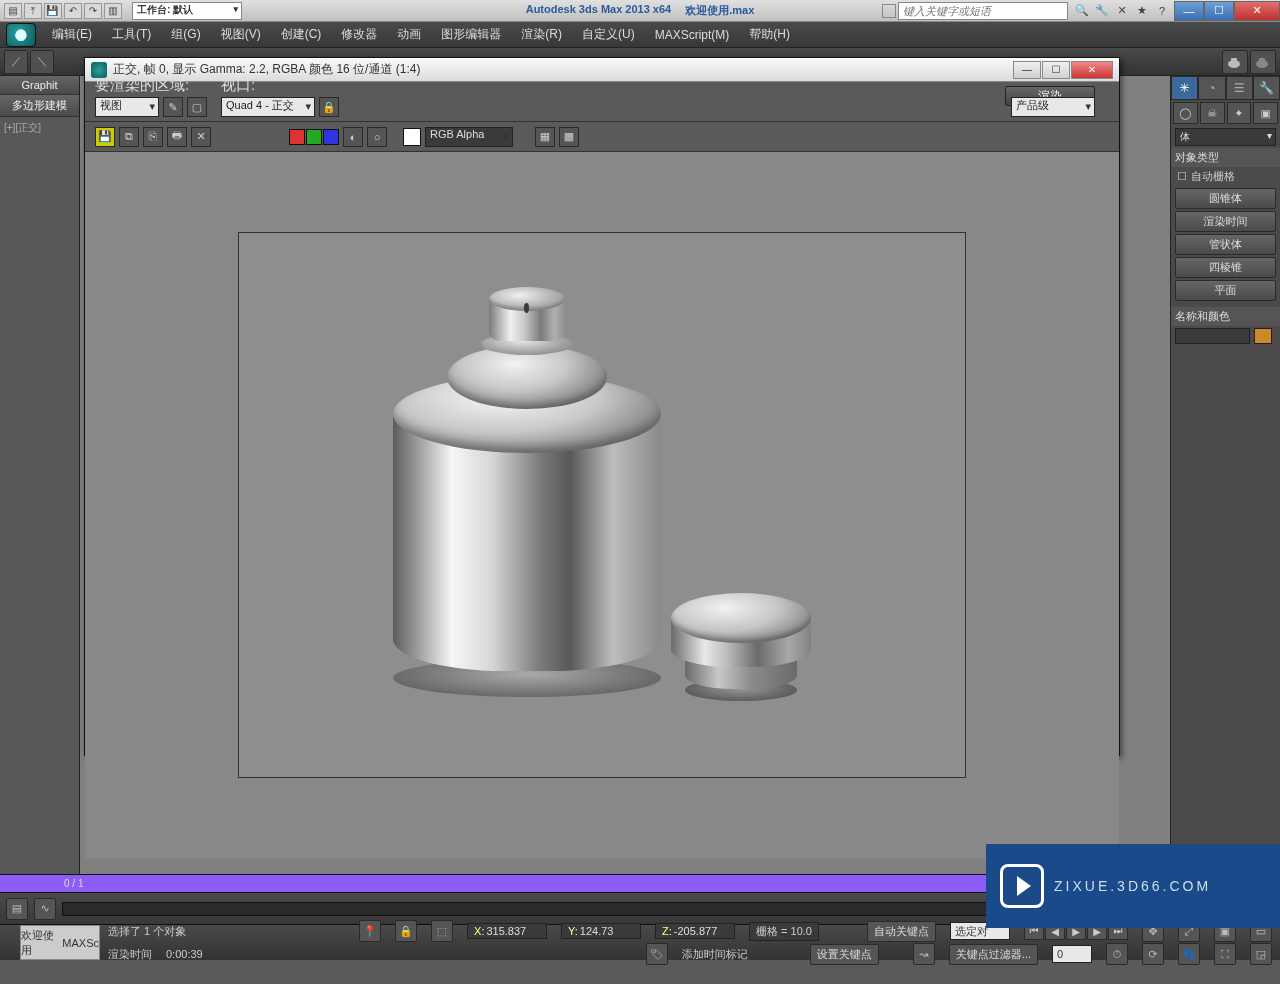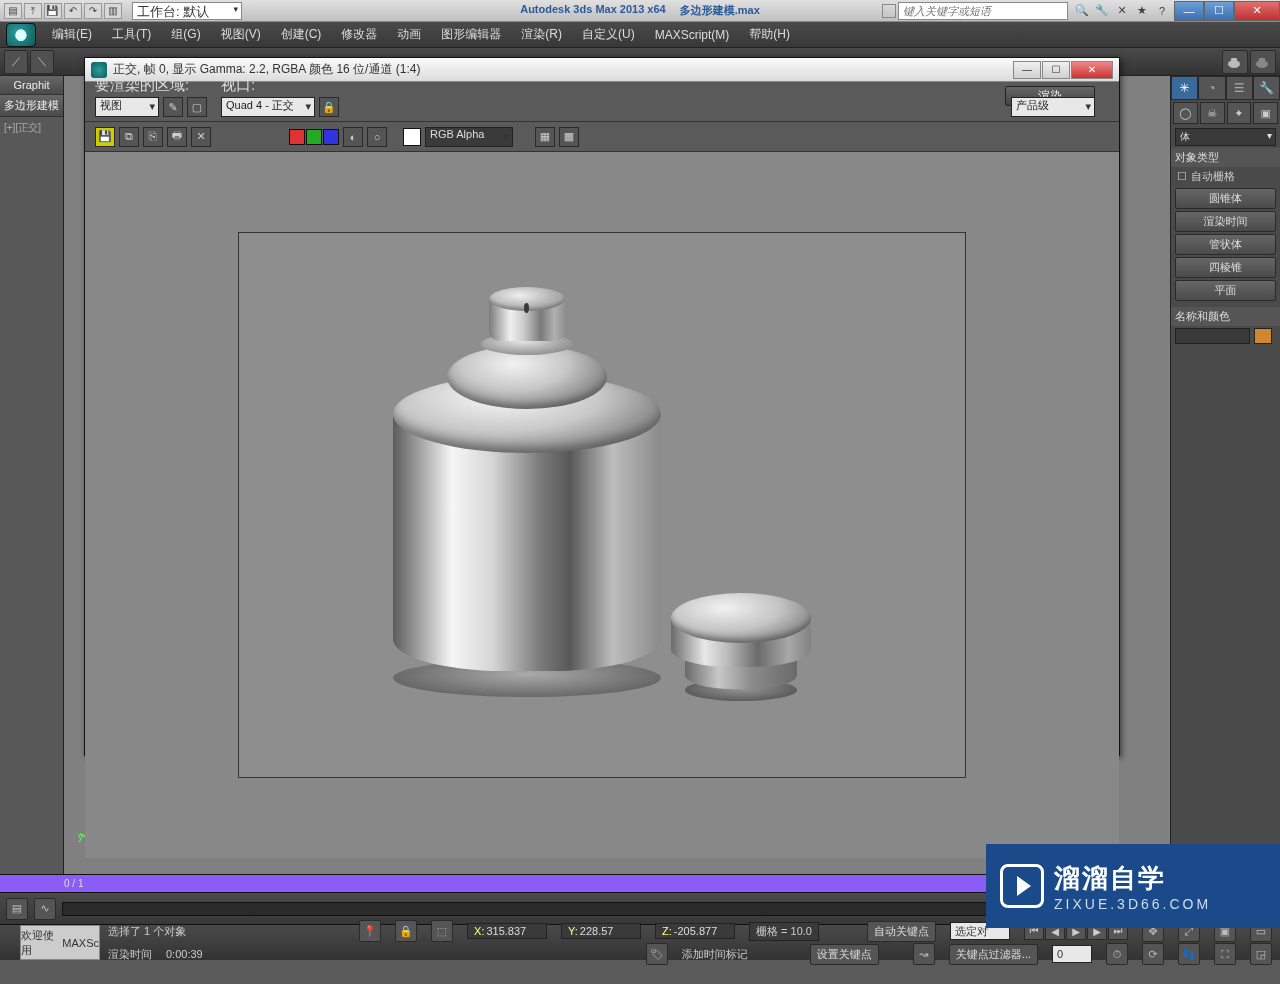--- a/index.html
+++ b/index.html
@@ -3,21 +3,21 @@
 <meta charset="utf-8">
 <style>
 * { margin: 0; padding: 0; box-sizing: border-box; font-family: "Microsoft YaHei", sans-serif; font-size: 11px; }
 body { background: #5a5a5a; color: #ccc; width: 1280px; height: 984px; overflow: hidden; position: relative; }
 
 
 .title-bar { height: 22px; background: linear-gradient(#e0e0e0, #c0c0c0); display: flex; align-items: center; position: relative; border-bottom: 1px solid #888; }
 .tb-icons { display: flex; gap: 2px; padding: 0 4px; }
 .tb-icon { width: 18px; height: 16px; background: #d8d8d8; border: 1px solid #999; display:flex; align-items:center; justify-content:center; font-size:10px; color:#444; }
 .tb-workspace { display: flex; align-items: center; margin-left: 6px; }
-.tb-ws-sel { height: 18px; background: #fff; border: 1px solid #888; padding: 0 14px 0 4px; color: #333; font-size: 13px; position: relative; min-width: 110px; }
+.tb-ws-sel { height: 18px; background: #fff; border: 1px solid #888; padding: 0 14px 0 4px; color: #333; font-size: 10px; position: relative; min-width: 110px; font-weight: bold; }
 .tb-ws-sel::after { content: "▾"; position: absolute; right: 3px; top: 1px; font-size: 9px; }
 .title-text { position: absolute; left: 50%; transform: translateX(-50%); color: #2a5a9a; font-size: 12px; font-weight: bold; display:flex; gap:14px; }
 .search-box { margin-left: auto; margin-right: 6px; display:flex; align-items:center; }
 .search-input { width: 170px; height: 18px; border: 1px solid #888; background: #fff; color: #888; font-style: italic; padding: 0 4px; font-size: 11px; }
 .tb-right-icons { display: flex; gap: 4px; margin-right: 4px; }
 .tb-ri { width: 16px; height:16px; font-size:11px; color:#444; display:flex; align-items:center; justify-content:center; }
 .win-btns { display: flex; }
 .win-btn { width: 30px; height: 20px; border: 1px solid #666; display:flex; align-items:center; justify-content:center; font-size:11px; }
 .win-min { background: linear-gradient(#6ea0d8,#3a6fb0); color:#fff; }
 .win-max { background: linear-gradient(#6ea0d8,#3a6fb0); color:#fff; }
@@ -32,21 +32,21 @@
 .main-toolbar { height: 28px; background: linear-gradient(#4a4a4a,#333); border-bottom: 1px solid #222; display:flex; align-items:center; gap:2px; padding:0 4px; }
 .mt-btn { width:24px; height:24px; background:#505050; border:1px solid #2a2a2a; border-radius:2px; display:flex; align-items:center; justify-content:center; color:#bbb; font-size:12px; }
 .mt-sep { width:4px; }
 .teapot { display:flex; margin-left:auto; gap:2px; }
 .teapot-btn { width:26px; height:24px; background:#505050; border:1px solid #2a2a2a; border-radius:2px; display:flex; align-items:center; justify-content:center; }
 
 
 .content { display:flex; height: 798px; }
 
 
-.left-rib { width: 64px; background: #585858; border-right:1px solid #222; }
+.left-rib { width: 80px; background: #585858; border-right:1px solid #222; }
 .rib-tab { background: linear-gradient(#666,#4a4a4a); color:#eee; padding:3px 4px; font-size:11px; text-align:center; border-bottom:1px solid #333; }
 .viewport-label { color:#aaa; font-size:10px; padding:4px; }
 
 
 .vp-back { flex:1; background:#808080; position:relative; }
 .axis { position:absolute; left:16px; bottom:24px; width:40px; height:40px; }
 .axis .z { position:absolute; left:10px; top:-6px; color:#4af; font-size:10px; }
 .axis .x { position:absolute; left:32px; bottom:-2px; color:#f55; font-size:10px; }
 .axis .y { position:absolute; left:-2px; bottom:8px; color:#5f5; font-size:10px; }
 .axis svg { position:absolute; left:0; top:0; }
@@ -152,21 +152,21 @@
     <div class="tb-icon">💾</div>
     <div class="tb-icon">↶</div>
     <div class="tb-icon">↷</div>
     <div class="tb-icon">▥</div>
   </div>
   <div class="tb-workspace">
     <div class="tb-ws-sel">工作台: 默认</div>
   </div>
   <div class="title-text">
     <span>Autodesk 3ds Max  2013 x64</span>
-    <span>多边形建模.max</span>
+    <span>欢迎使用.max</span>
   </div>
   <div class="search-box">
     <div style="width:14px;height:14px;border:1px solid #888;margin-right:2px">▸</div>
     <input class="search-input" placeholder="键入关键字或短语" style="">
   </div>
   <div class="tb-right-icons">
     <div class="tb-ri">🔍</div>
     <div class="tb-ri">🔧</div>
     <div class="tb-ri">✕</div>
     <div class="tb-ri">★</div>
@@ -362,21 +362,21 @@
       <span style="margin-left:auto"></span>
       <div class="low-ico">📍</div>
       <div class="low-ico">🔒</div>
       <div class="low-ico">⬚</div>
       <div class="coord-box">
           <span class="coord-lbl">X:</span>
           <span>315.837</span>
         </div>
       <div class="coord-box">
           <span class="coord-lbl">Y:</span>
-          <span>228.57</span>
+          <span>124.73</span>
         </div>
       <div class="coord-box">
           <span class="coord-lbl">Z:</span>
           <span>-205.877</span>
         </div>
       <div class="grid-box">栅格 = 10.0</div>
       <div style="width:20px"></div>
       <div class="sr-btn">自动关键点</div>
       <input class="sr-inp" value="选定对" style="">
       <div class="play-ctrl">
@@ -408,16 +408,15 @@
       <div class="low-ico">👣</div>
       <div class="low-ico">⛶</div>
       <div class="low-ico">◲</div>
     </div>
   </div>
 </div>
 
 <div class="wm">
   <div class="wm-play"></div>
   <div class="wm-text">
-    <div class="wm-zh">溜溜自学</div>
     <div class="wm-en">ZIXUE.3D66.COM</div>
   </div>
 </div>
 
 </body></html>

